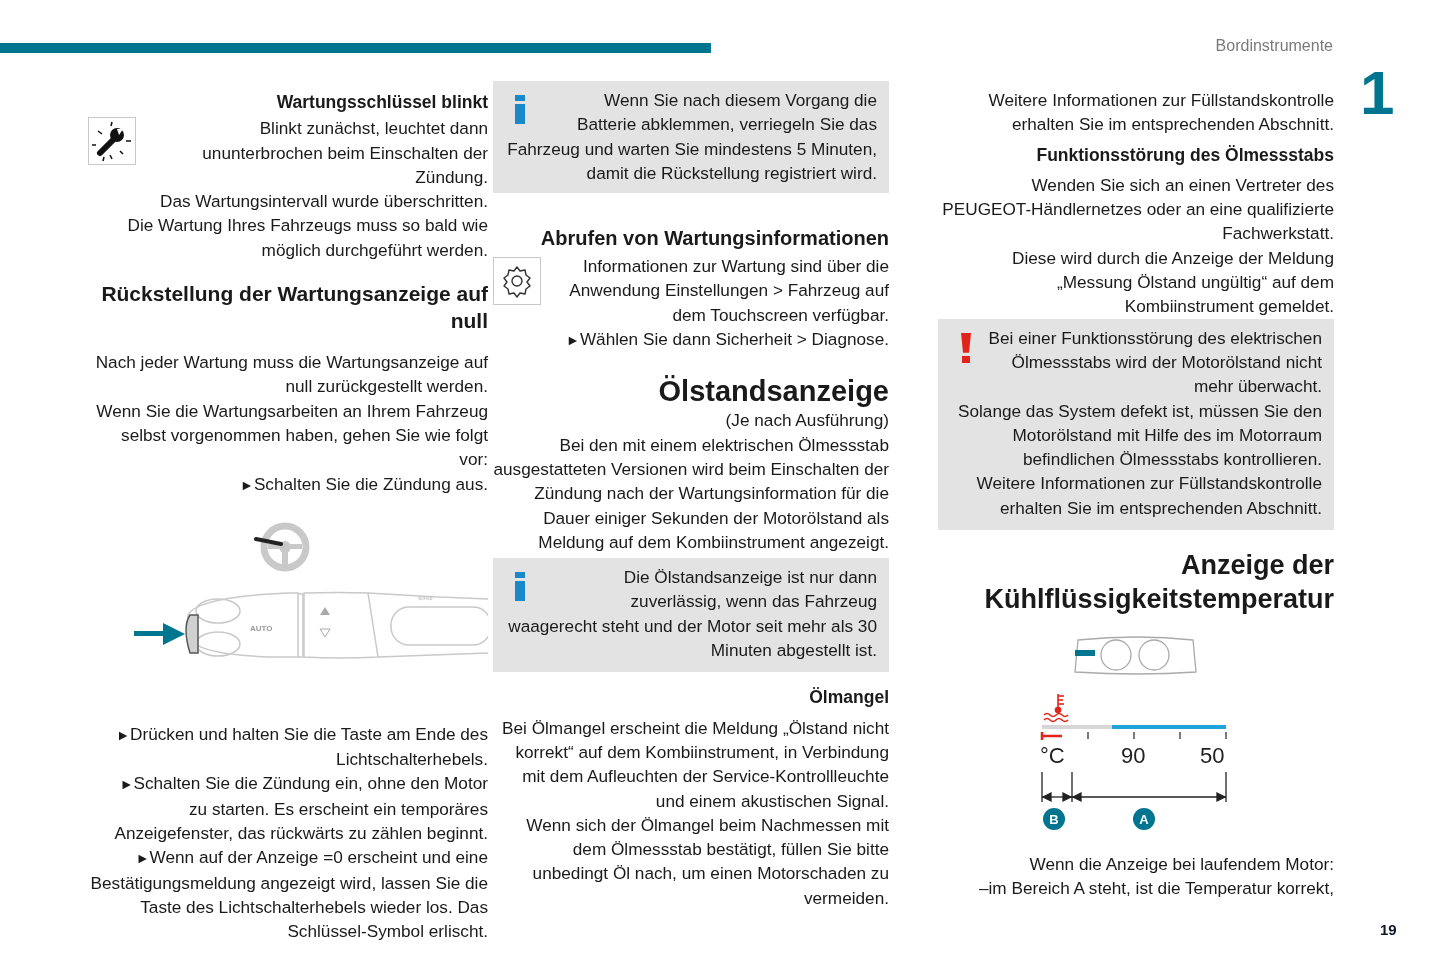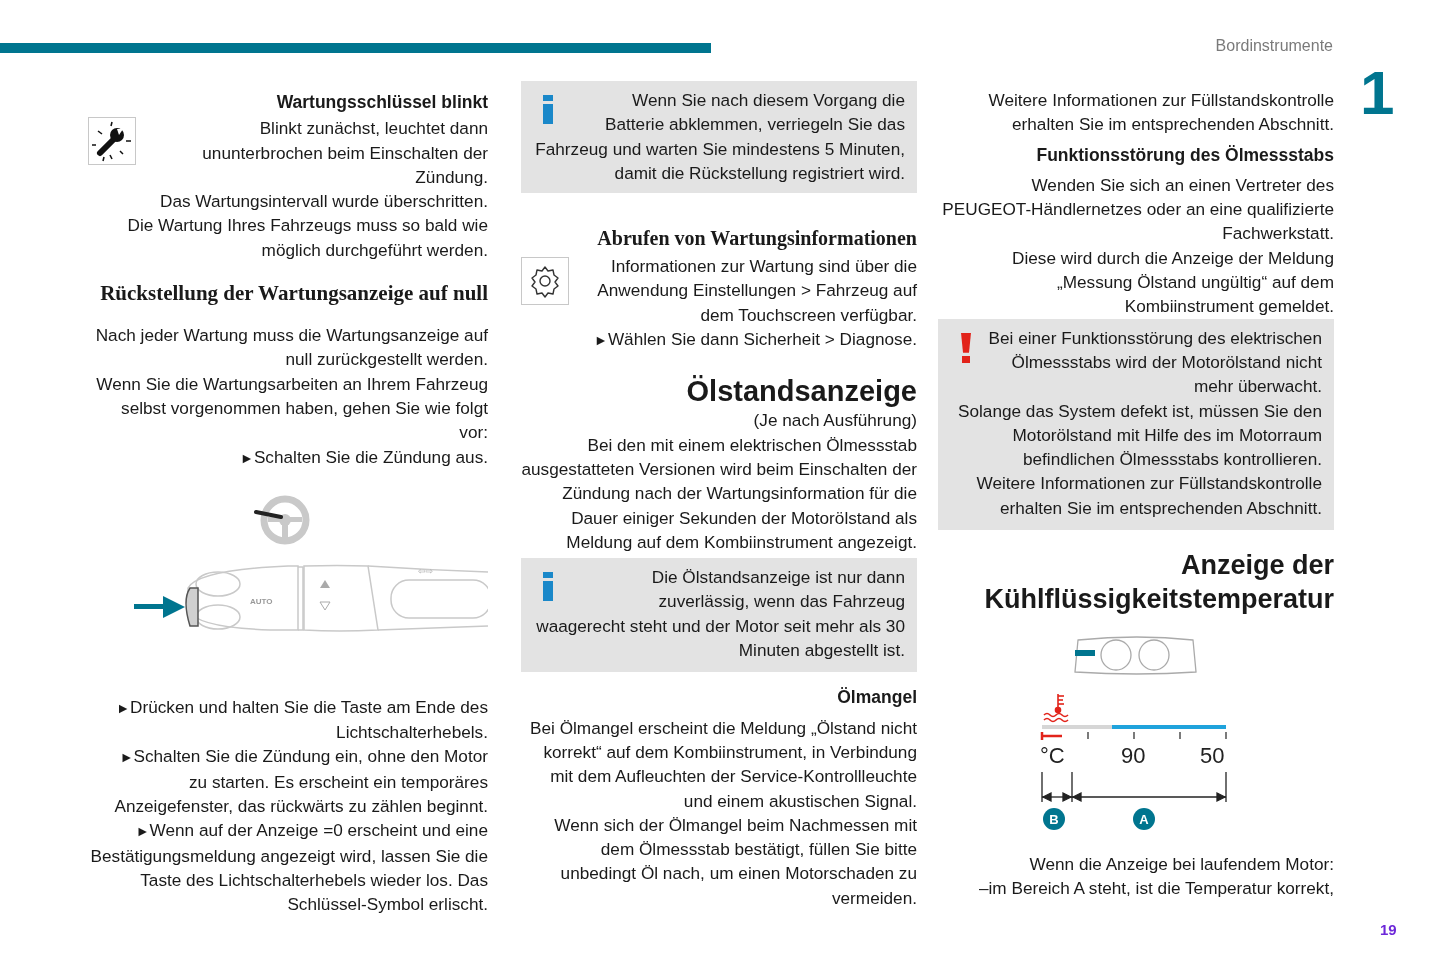--- a/index.html
+++ b/index.html
@@ -3,31 +3,31 @@
 <meta charset="utf-8">
 <style>
   html, body { margin: 0; padding: 0; background: #ffffff; }
   body {
     width: 1445px; height: 963px; position: relative; overflow: hidden;
     font-family: "Liberation Sans", sans-serif; color: #1a1a1a;
   }
   .topbar { position: absolute; left: 0; top: 43px; width: 711px; height: 10px; background: #00758f; }
   .section-title { position: absolute; right: 112px; top: 37px; font-size: 16px; color: #7a7a7a; }
   .chapter-num { position: absolute; left: 1360px; top: 62px; font-size: 62px; font-weight: bold; color: #00758f; line-height: 1; }
-  .page-num { position: absolute; left: 1380px; top: 921px; font-size: 15px; font-weight: bold; color: #6d28d9; }
+  .page-num { position: absolute; left: 1380px; top: 921px; font-size: 15px; font-weight: bold; color: #0f172a; }
 
   .col { position: absolute; top: 88px; font-size: 17.2px; line-height: 24.3px; text-align: right; }
   .col1 { left: 88px; width: 400px; }
-  .col2 { left: 521px; width: 396px; }
+  .col2 { left: 493px; width: 396px; }
   .col3 { left: 938px; width: 396px; }
 
   p { margin: 0; }
   b { font-weight: normal; }
   .h3 { font-weight: bold; font-size: 17.5px; margin: 0; }
-  .h2 { font-weight: bold; font-size: 21px; line-height: 27px; margin: 0; font-family: Liberation Serif, serif; }
+  .h2 { font-weight: bold; font-size: 21px; line-height: 27px; margin: 0; }
   .h1 { font-weight: bold; font-size: 29px; line-height: 34px; margin: 0; }
   .arrow { display: inline-block; width: 25px; font-size: 14px; }
 
   .iconbox { float: left; width: 48px; height: 48px; border: 1px solid #c8c8c8; margin: 3px 7px 0 0; display: flex; align-items: center; justify-content: center; box-sizing: border-box; }
 
   .note { background: #e3e3e3; padding: 7px 12px 8px 12px; margin: 0 0 0 0; }
   .note .glyph { float: left; width: 38px; height: 46px; position: relative; }
   .glyph-info::before { content: ""; position: absolute; left: 10px; top: 7px; width: 10px; height: 6px; background: #1a88c9; }
   .glyph-info::after  { content: ""; position: absolute; left: 10px; top: 16px; width: 10px; height: 20px; background: #1a88c9; }
   .glyph-warn::before { content: ""; position: absolute; left: 11px; top: 7px; width: 10px; height: 20px; background: #e2231a; clip-path: polygon(0 0,100% 0,80% 100%,20% 100%); }

